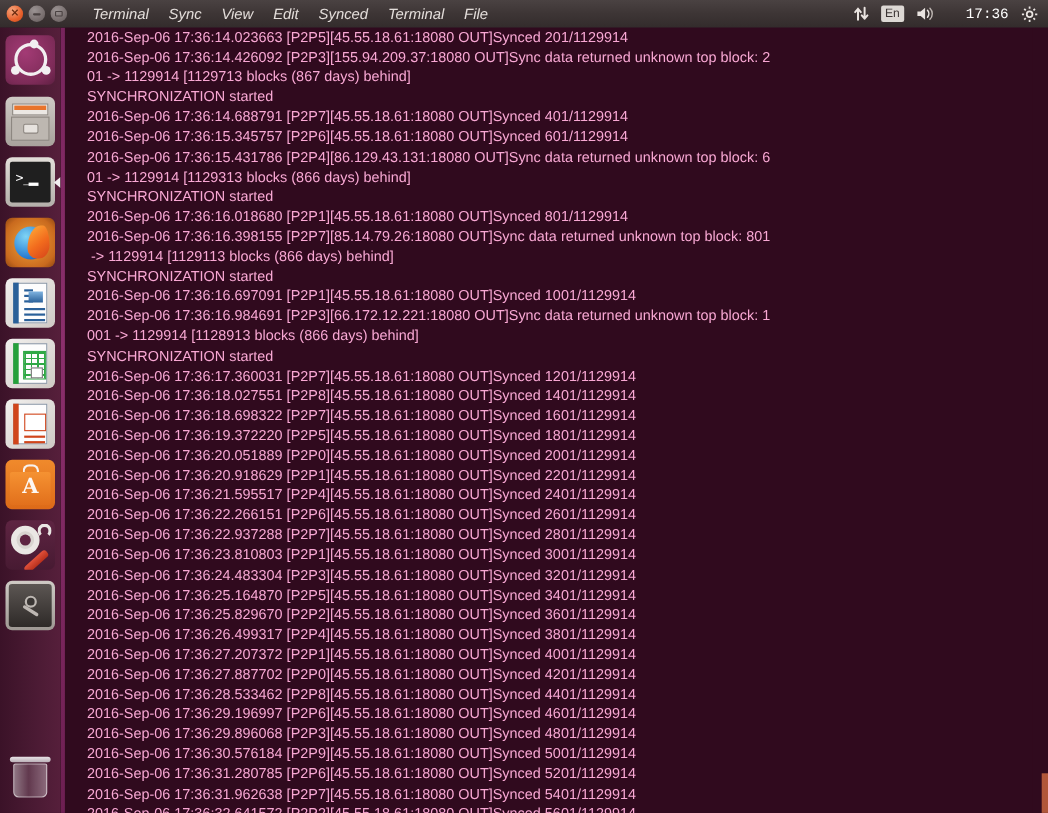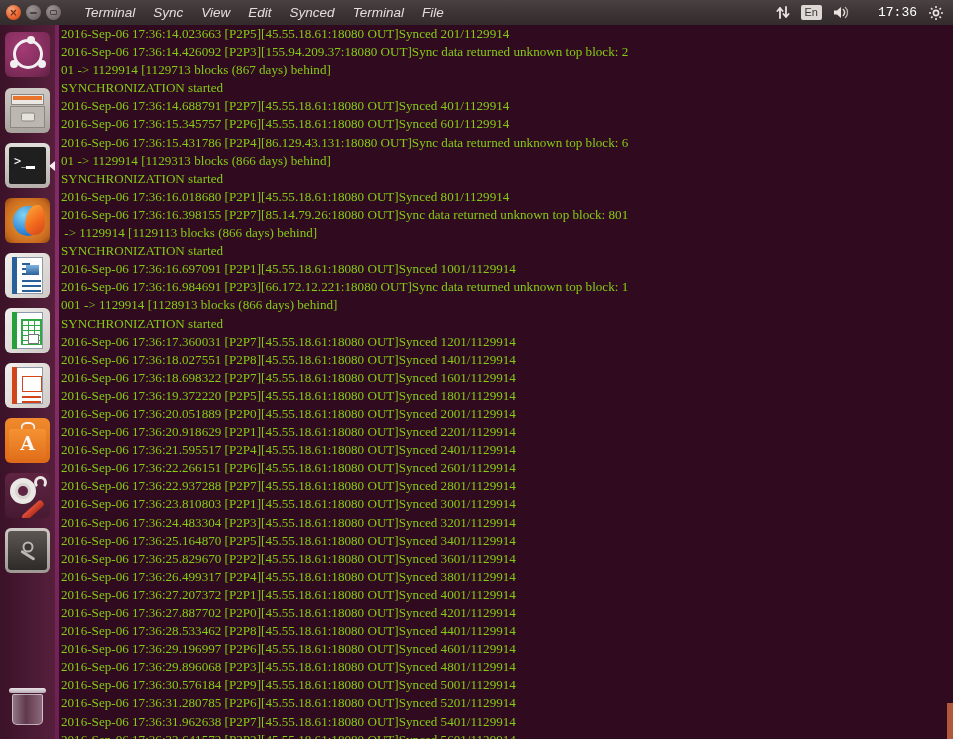--- a/index.html
+++ b/index.html
@@ -165,26 +165,26 @@
   #scrollbar {
     position:absolute; right:0; top:0; width:14px; height:714px;
     background:#300a1e; z-index:3;
   }
   #scrollthumb {
     position:absolute; right:0px; bottom:0; width:6px; height:36px;
     background:#b1573a;
   }
   #termtext {
     position:absolute; left:4px; top:0px; right:14px; bottom:0;
-    color:#84cc16;
-    font-family:Liberation Serif, serif;
+    color:#f9a8d4;
+    font-family:Liberation Sans, sans-serif;
     font-size:13.1px;
     line-height:18.1px;
     white-space:pre;
-    padding-left:2px;
+    padding-left:20px;
     letter-spacing:0.01px;
     overflow:hidden;
   }
   .ln-row { height:18.1px; }
 </style>
 </head>
 <body>
 
 <div id="screen">
 

